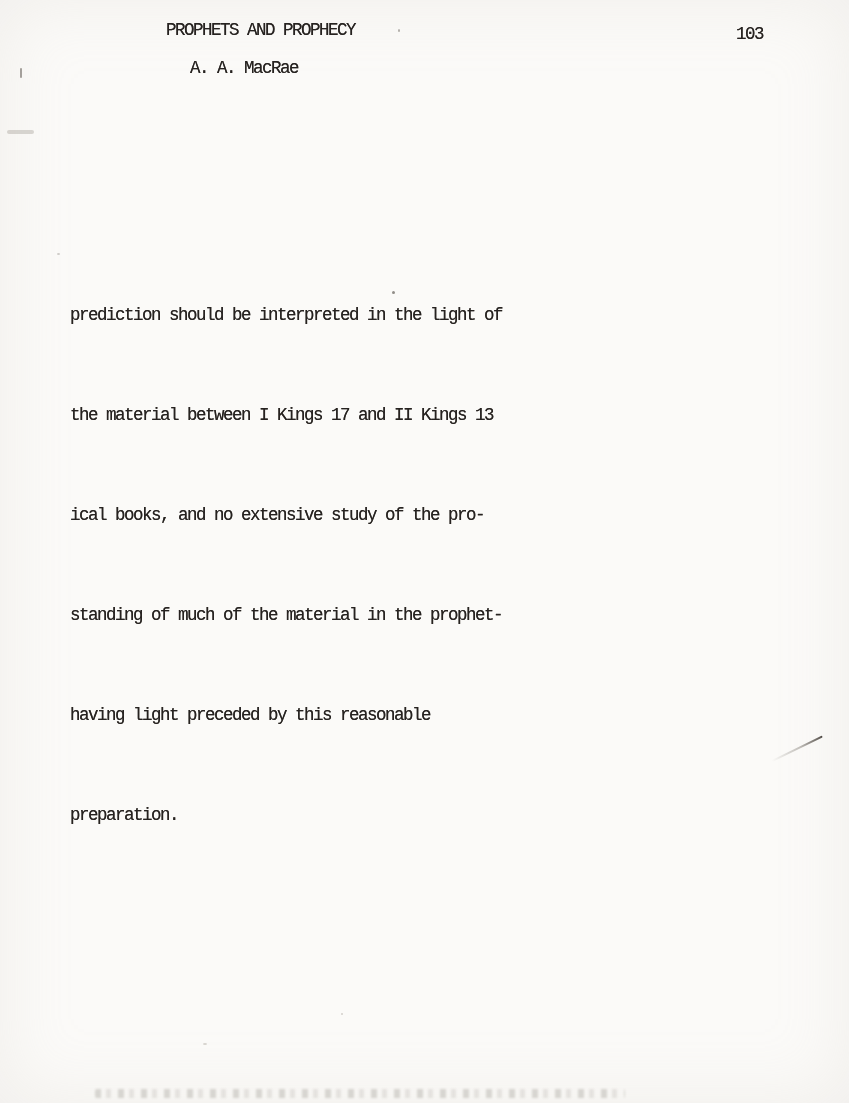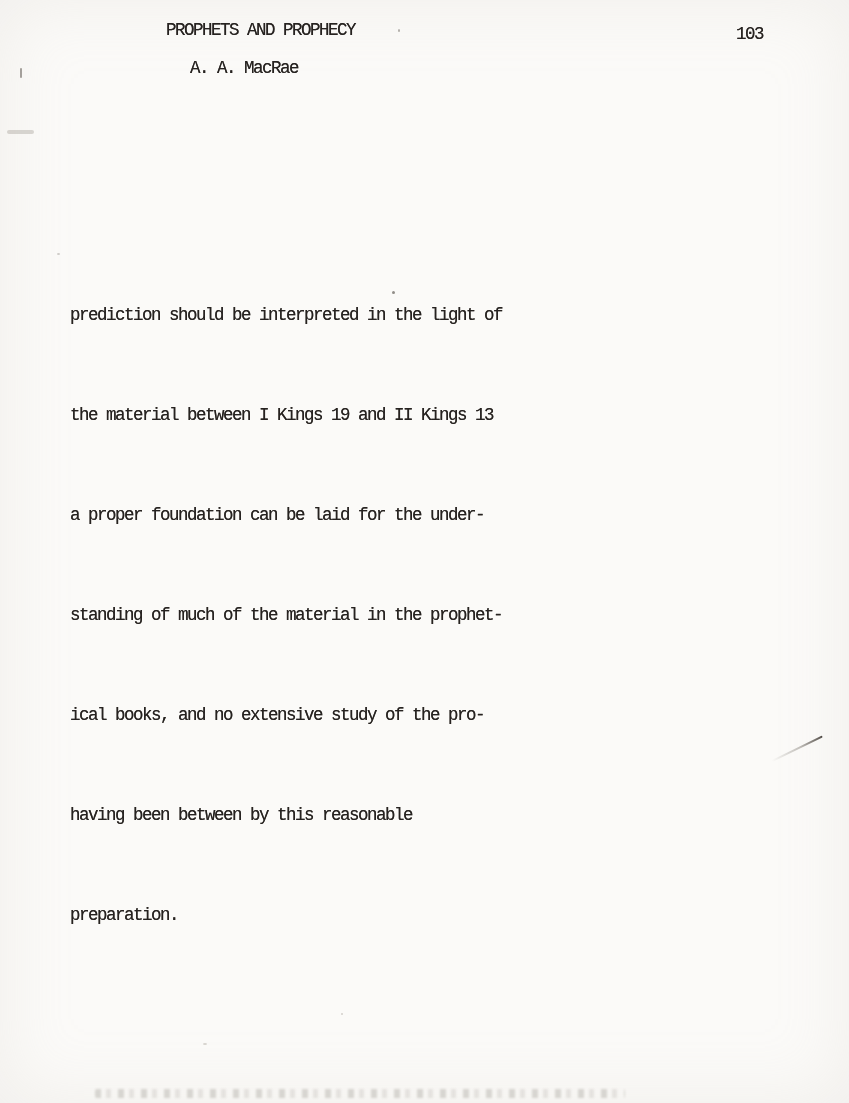--- a/index.html
+++ b/index.html
@@ -77,25 +77,24 @@
 <div class="page">
 
   <div class="tw hdr-title">PROPHETS AND PROPHECY</div>
   <div class="tw hdr-pagenum">103</div>
   <div class="tw hdr-author">A. A. MacRae</div>
 
   <div class="tw body-text">
 
     <div>
       <div class="line">prediction should be interpreted in the light of</div>
-      <div class="line">the material between I Kings 19 and II Kings 13</div>
-      <div class="line">a proper foundation can be laid for the under-</div>
+      <div class="line">the material between I Kings 17 and II Kings 13</div>
+      <div class="line">ical books, and no extensive study of the pro-</div>
       <div class="line">standing of much of the material in the prophet-</div>
-      <div class="line">ical books, and no extensive study of the pro-</div>
-      <div class="line">having been between by this reasonable</div>
+      <div class="line">having light preceded by this reasonable</div>
       <div class="line">preparation.</div>
     </div>
 
     
 
     
 
   </div>
 
   <div class="scratch"></div>

